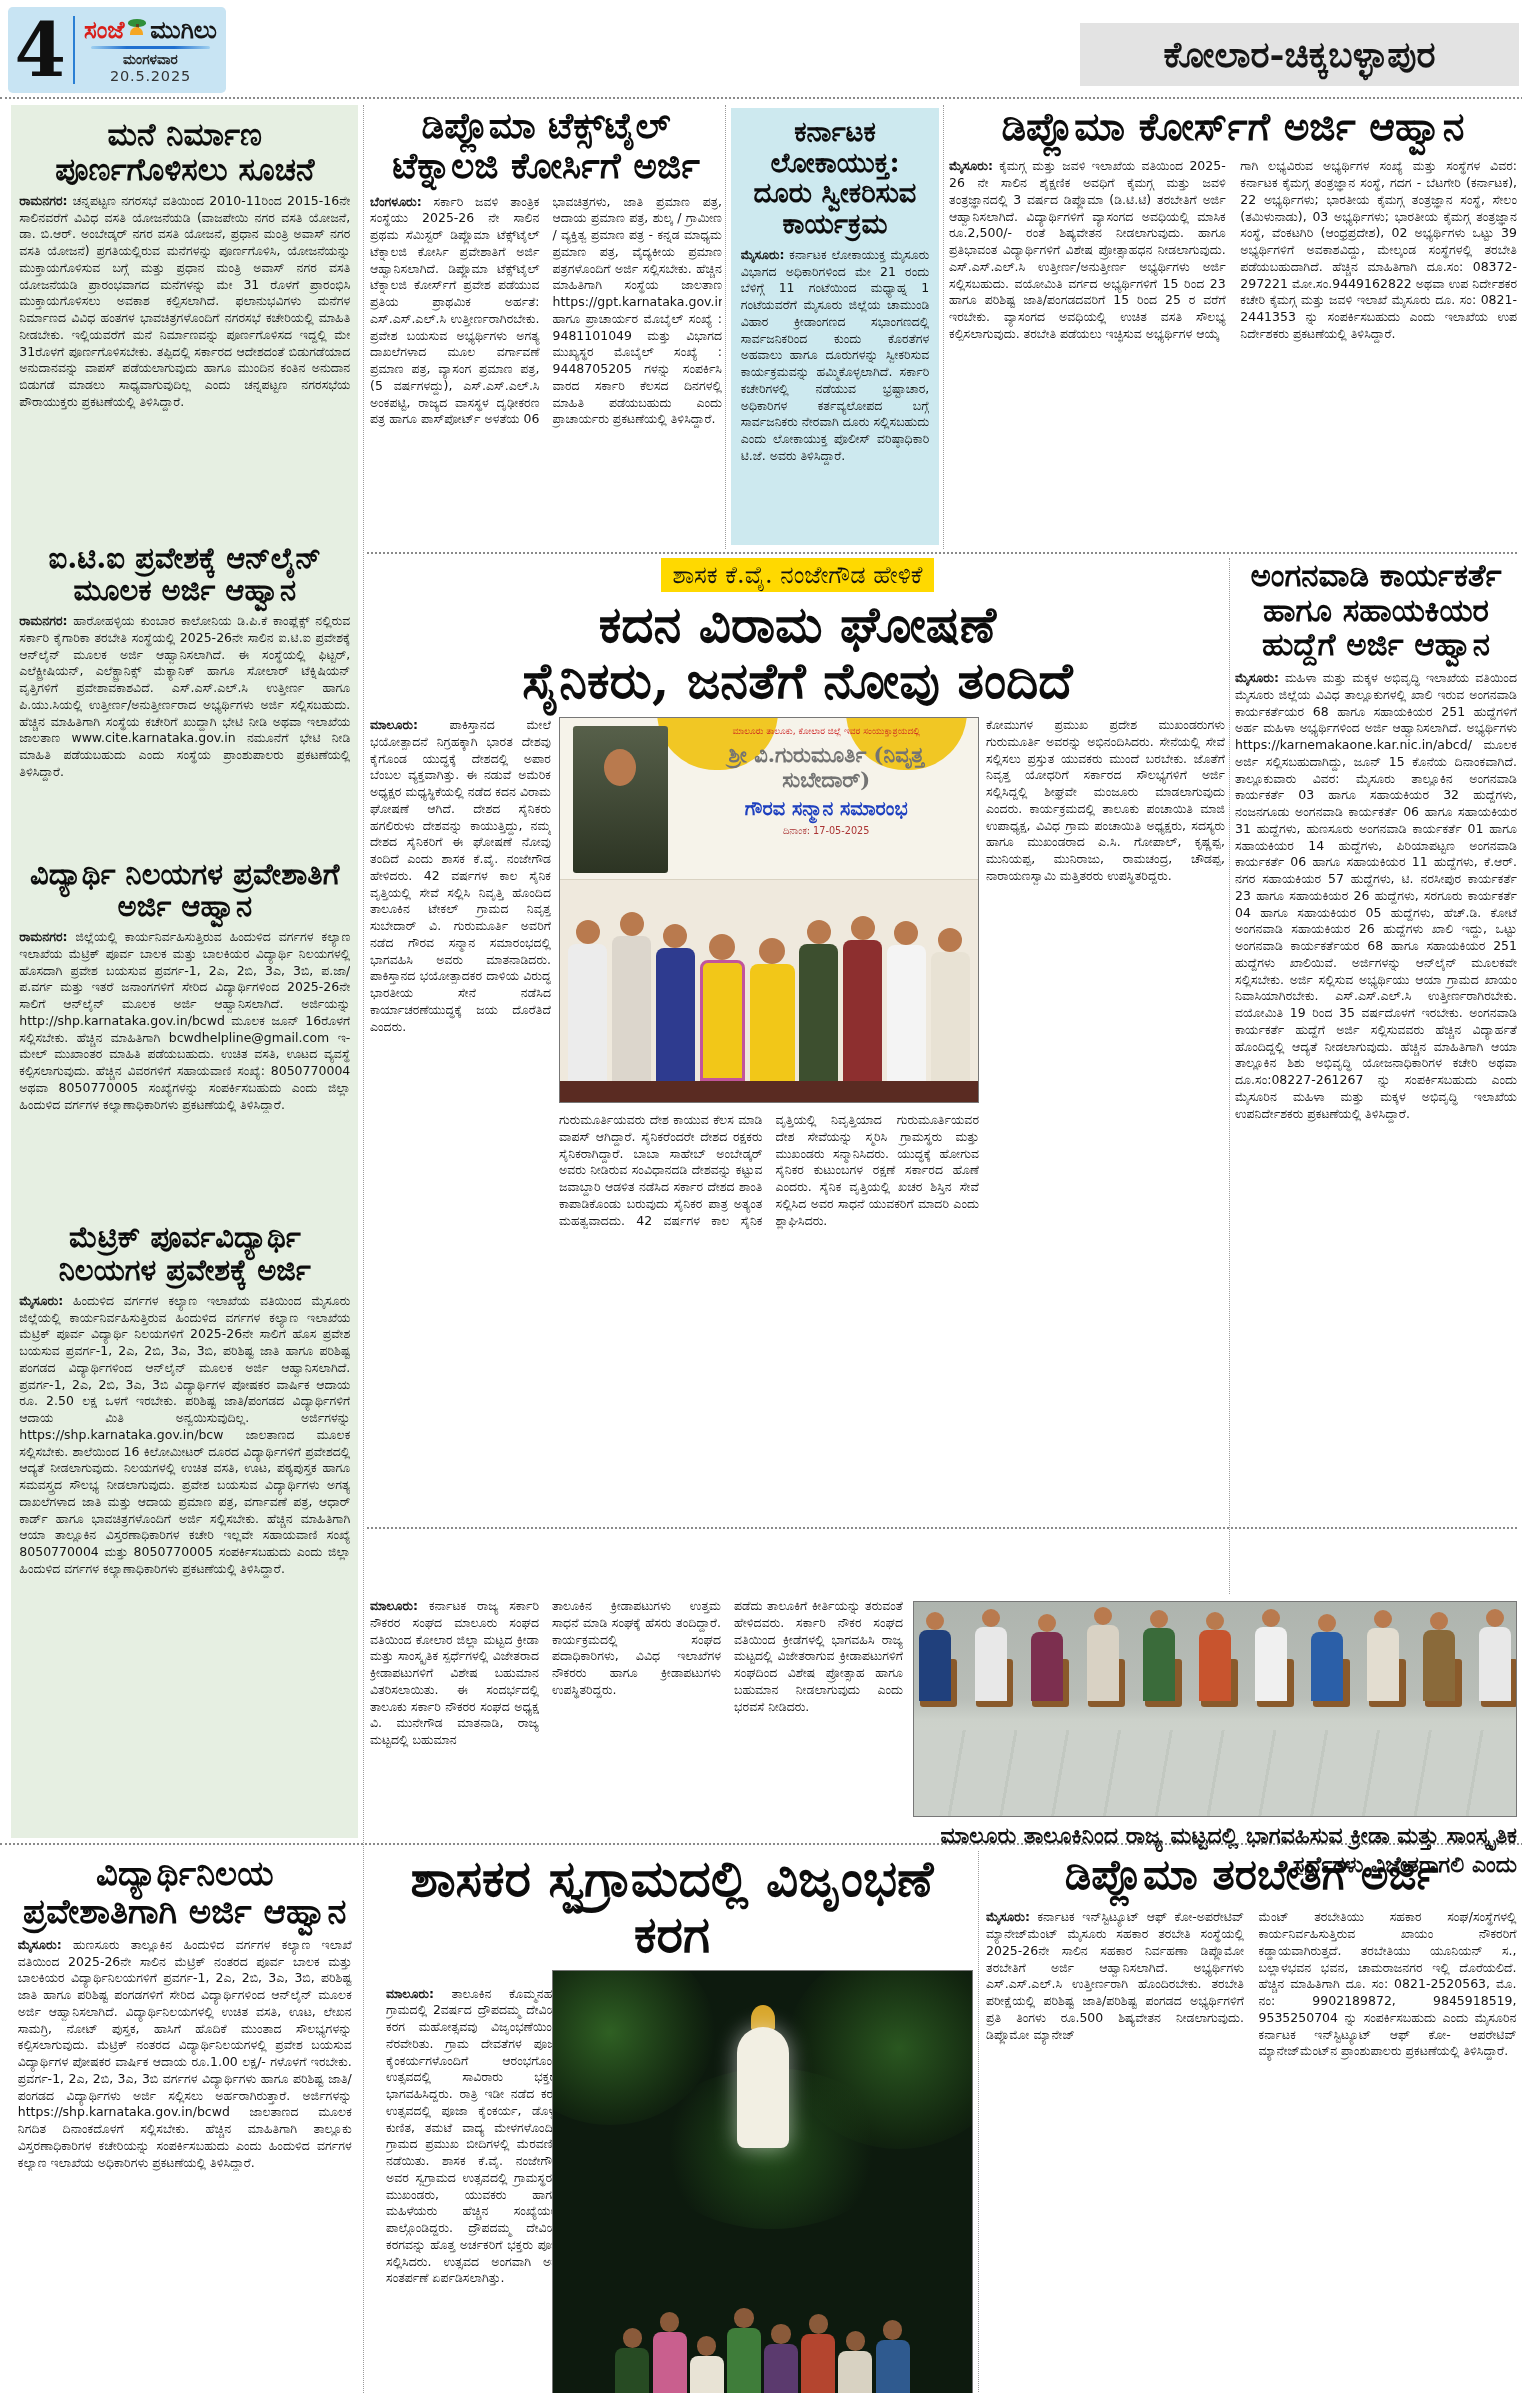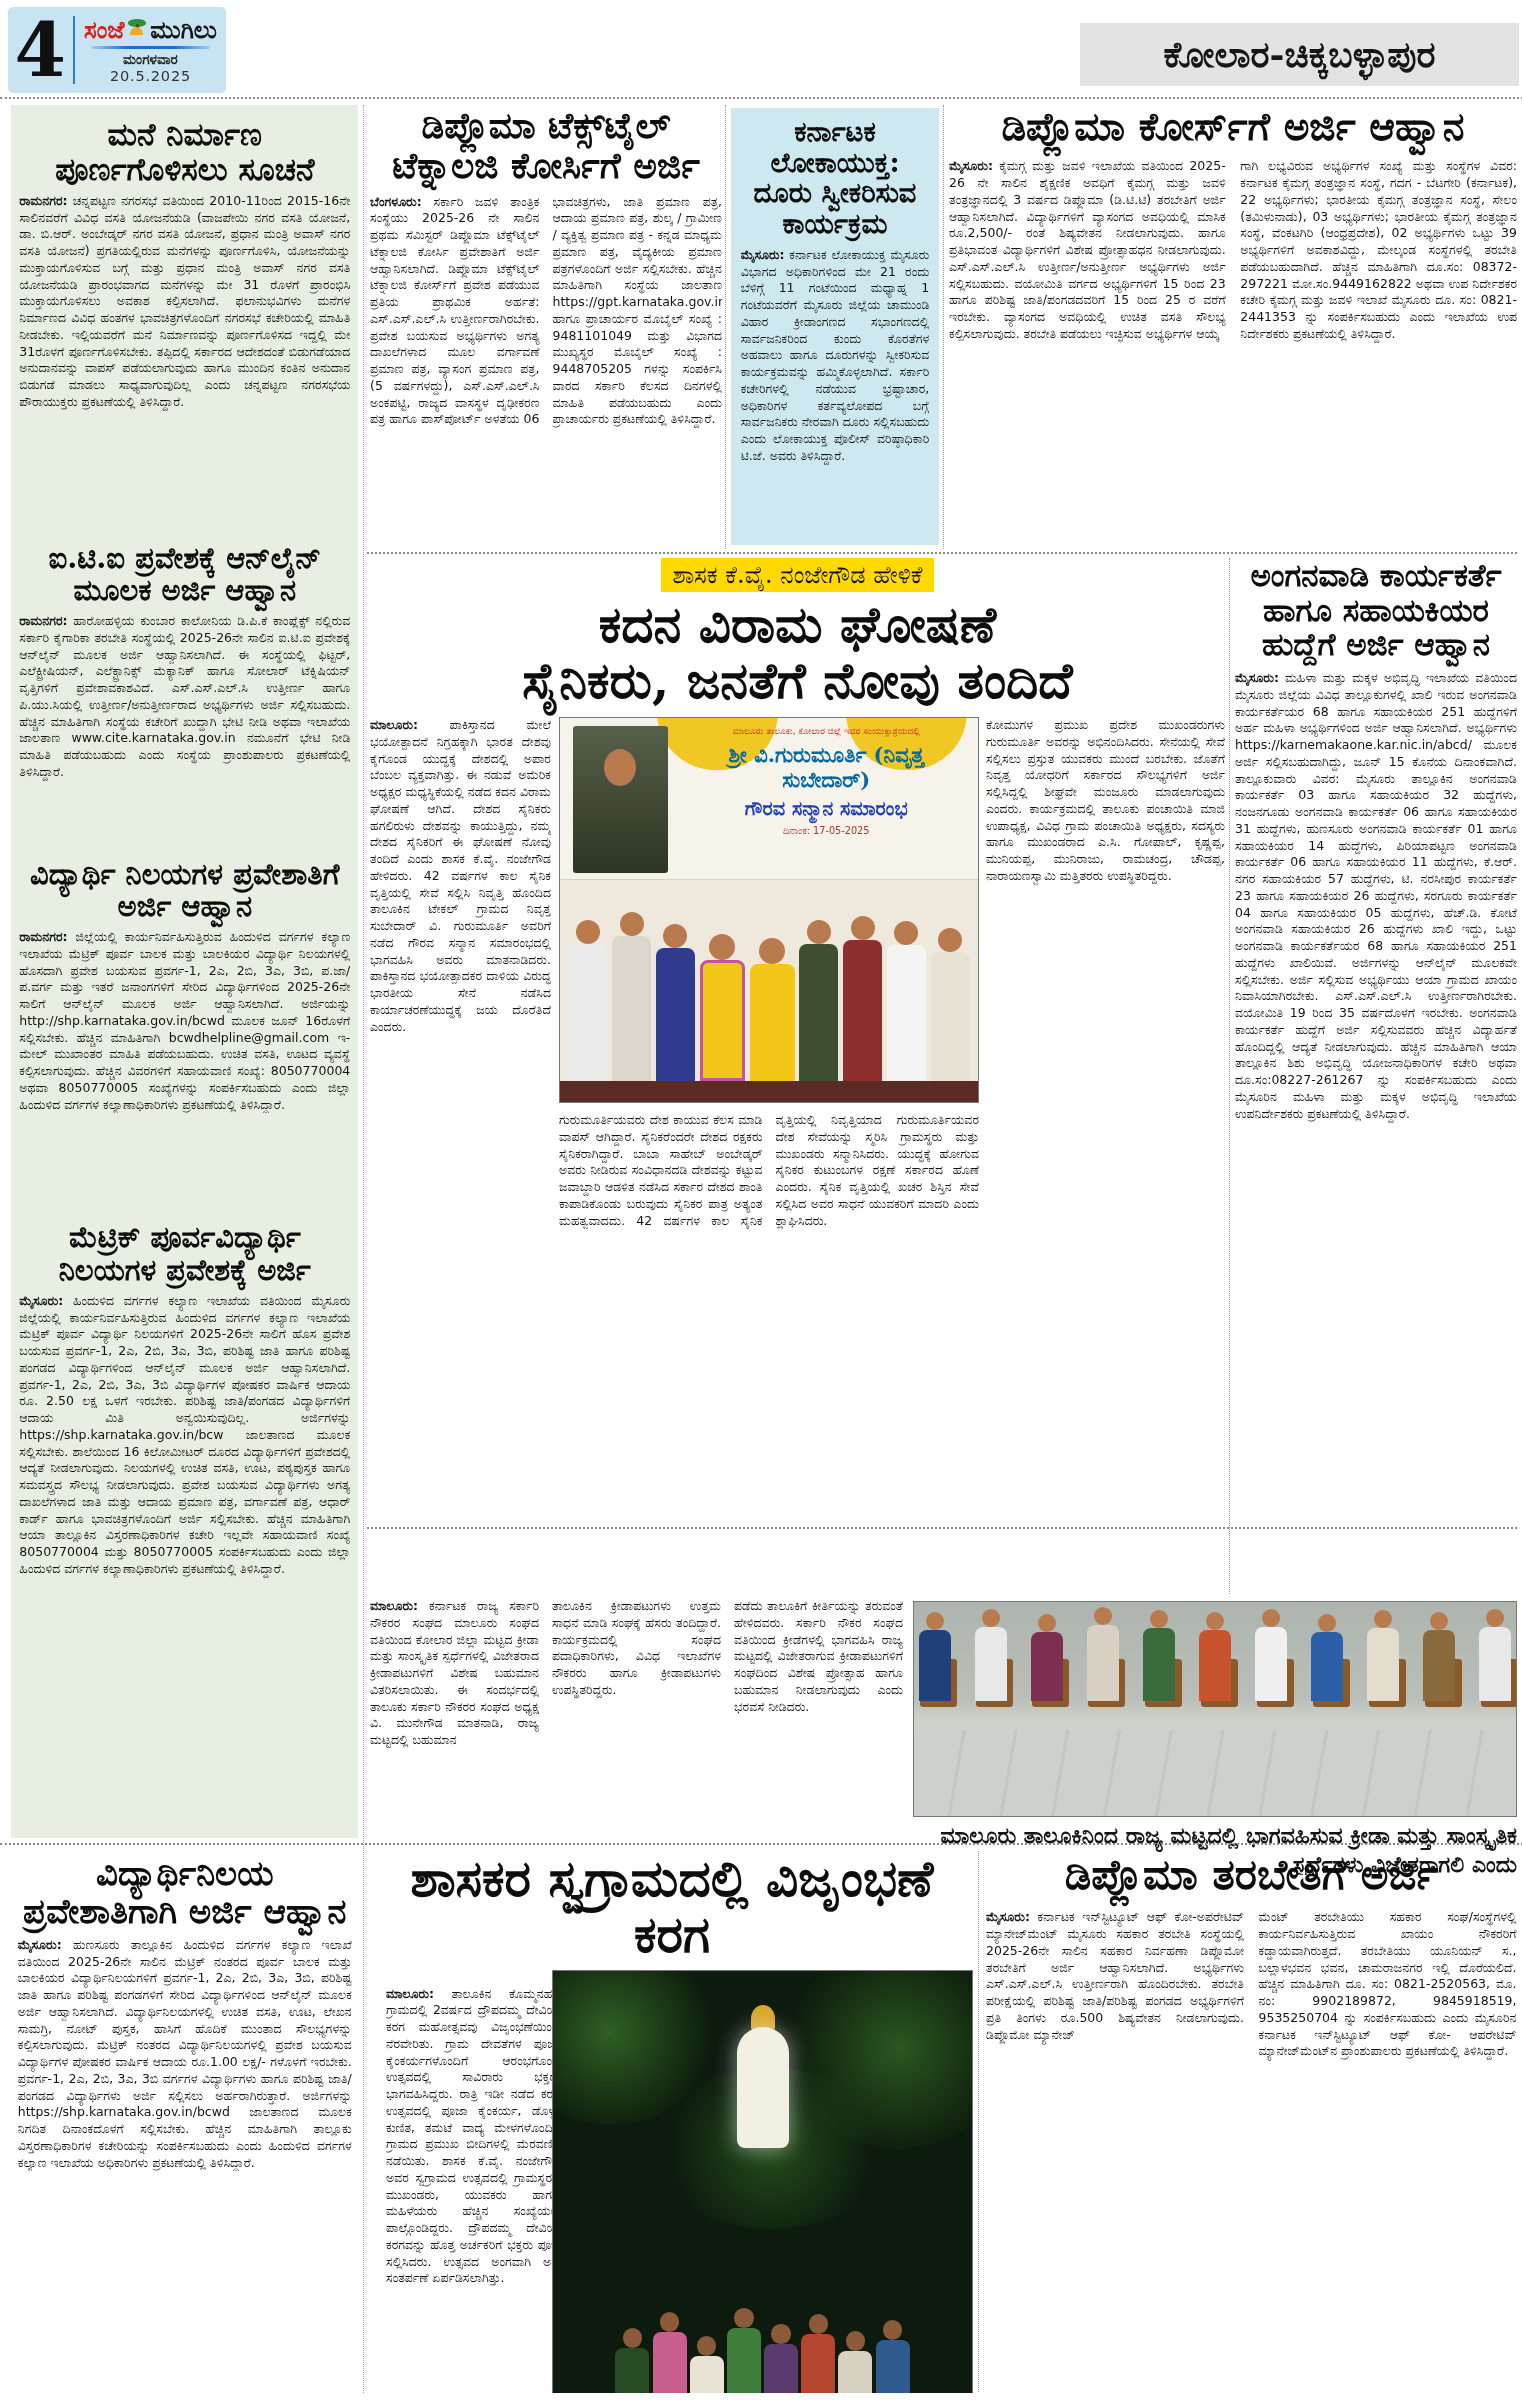--- a/index.html
+++ b/index.html
@@ -44,21 +44,21 @@
   
   .photo{position:absolute;overflow:hidden;border:0.8px solid #777;box-sizing:border-box;}
   .photo1{background:#efe9dd;}
   .p1-banner{position:relative;height:161px;background:#f6f3ea;border-bottom:1.6px solid #d9d2c2;}
   .p1-portrait{position:absolute;left:13px;top:8px;width:95px;height:147px;
                background:linear-gradient(#57604a,#2c3423);border-radius:3.2px;}
   .p1-face{position:absolute;left:44px;top:22.6px;width:32px;height:37px;border-radius:50%;background:#b97a4e;}
   .garland{position:absolute;width:121px;height:58px;background:#f0c419;border-radius:0 0 65px 65px;opacity:.95;}
   .p1-txt{position:absolute;left:121px;right:6.5px;top:8px;text-align:center;}
   .p1-l0{font-size:9px;color:#c22;}
-  .p1-l1{font-size:21px;font-weight:bold;color:#0369a1;font-family:"DejaVu Serif",serif;margin-top:4.8px;}
+  .p1-l1{font-size:21px;font-weight:bold;color:#737373;font-family:"DejaVu Serif",serif;margin-top:4.8px;}
   .p1-l2{font-size:19.4px;font-weight:bold;color:#1d3fbf;font-family:"DejaVu Serif",serif;margin-top:4.8px;}
   .p1-l3{font-size:9.7px;color:#a33;margin-top:4.8px;}
   .p1-people{position:absolute;left:0;right:0;bottom:21px;display:flex;justify-content:center;gap:4.8px;align-items:flex-end;}
   .p1-floor{position:absolute;left:0;right:0;bottom:0;height:21px;background:#5a2b22;}
   .person{display:flex;flex-direction:column;align-items:center;}
   .head{border-radius:50%;background:#b97a4e;}
   .torso{border-radius:8px 8px 0 0;}
   .photo2{background:linear-gradient(#aeb4ae 0%,#b9beb8 45%,#ccd1ca 55%,#d9dcd5 100%);}
   .p2-row{position:absolute;left:4.8px;right:4.8px;top:4.8px;display:flex;justify-content:space-between;align-items:flex-end;}
   .chair{position:absolute;bottom:-6.5px;width:37px;height:48px;background:#8a5a2b;border-radius:3.2px;z-index:0;}

